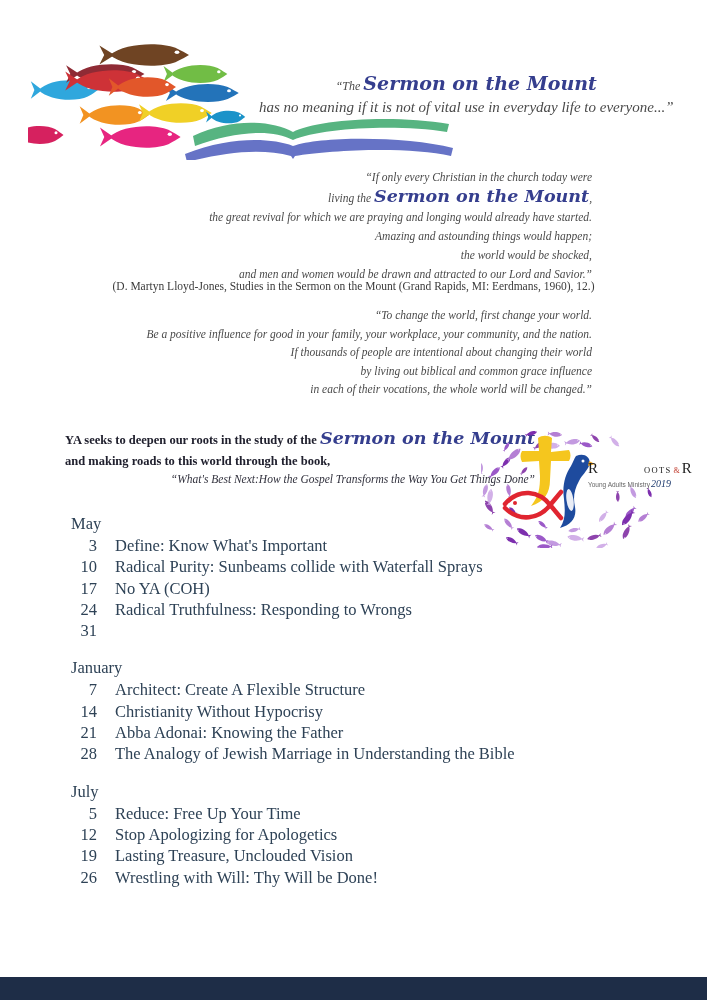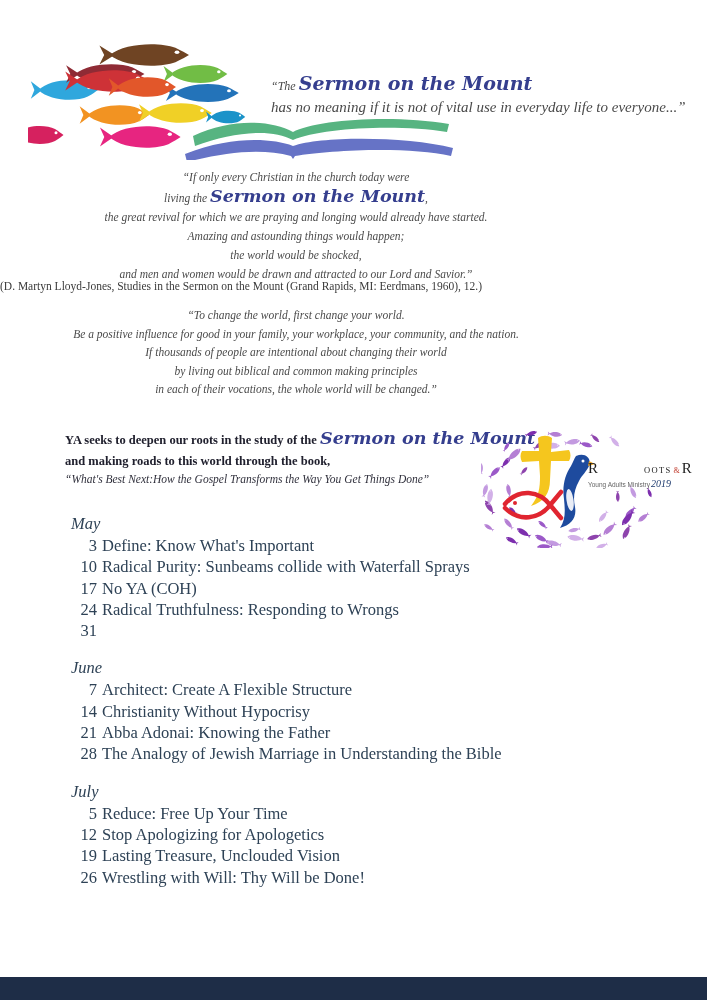--- a/index.html
+++ b/index.html
@@ -3,48 +3,48 @@
 <meta charset="utf-8">
 <style>
   html,body{margin:0;padding:0;background:#fff;}
   .page{position:relative;width:707px;height:1000px;background:#ffffff;overflow:hidden;
         font-family:"Liberation Serif", serif;}
 
   
   .script{font-family:"DejaVu Serif", serif;font-style:italic;font-weight:700;color:#353e8e;}
 
   
-  .header-quote{position:absolute;left:271px;top:70px;color:#4a4a4a;}
+  .header-quote{position:absolute;left:259px;top:70px;color:#4a4a4a;text-align:center;}
   .hq1{font-size:12px;font-style:italic;line-height:26px;}
   .hq1 .script{font-size:19px;}
   .hq2{font-size:15px;font-style:italic;line-height:15px;margin-top:1px;}
 
   
-  .quoteblock{position:absolute;left:0;width:592px;text-align:center;font-style:italic;
+  .quoteblock{position:absolute;left:0;width:592px;text-align:right;font-style:italic;
               font-size:11.5px;color:#4a4a4a;}
   #quote1{top:168px;line-height:19px;}
   #quote2{top:306px;line-height:18.5px;}
   .qline .script{font-size:17.5px;}
-  .citation{position:absolute;top:280px;left:0;width:707px;text-align:left;
+  .citation{position:absolute;top:280px;left:0;width:707px;text-align:center;
             font-size:11.5px;color:#3a3a3a;}
 
   
   .mission{position:absolute;left:65px;top:425px;color:#20202e;width:470px;}
   .m1{font-size:12.5px;font-weight:700;line-height:26px;white-space:nowrap;}
   .m1 .script{font-size:17.5px;}
   .m2{font-size:12.5px;font-weight:700;line-height:16px;}
-  .m3{font-size:11.5px;font-style:italic;color:#30303c;line-height:17px;margin-top:2px;}
+  .m3{font-size:11.5px;font-style:italic;color:#30303c;line-height:17px;margin-top:2px;text-align:right;}
 
   
   .schedule{position:absolute;left:71px;top:513px;color:#2e4256;font-size:16.5px;width:560px;}
   .month{margin-bottom:16px;}
-  .month-name{line-height:22px;font-style:italic;}
+  .month-name{line-height:22px;}
   .item{display:flex;line-height:21.3px;}
   .item .date{width:26px;text-align:right;flex:none;}
-  .item .title{margin-left:5px;text-align:center;}
+  .item .title{margin-left:18px;text-align:center;}
 
   
   .fish-school{position:absolute;left:28px;top:42px;width:242px;height:118px;}
   .book-art{position:absolute;left:181px;top:112px;width:276px;height:48px;}
   .logo{position:absolute;left:481px;top:428px;width:226px;height:120px;}
   .logo-art{position:absolute;left:0;top:0;width:226px;height:120px;}
   .logo-text{position:absolute;left:107px;top:31px;width:118px;color:#1c1c1c;}
   .lt-title{white-space:nowrap;}
   .lt-title .cap{font-size:15px;}
   .lt-title .low{font-size:8.5px;letter-spacing:1.3px;margin-left:46px;}
@@ -102,21 +102,21 @@
     <div class="qline">the world would be shocked,</div>
     <div class="qline">and men and women would be drawn and attracted to our Lord and Savior.”</div>
   </div>
 
   <div class="citation">(D. Martyn Lloyd-Jones, Studies in the Sermon on the Mount (Grand Rapids, MI: Eerdmans, 1960), 12.)</div>
 
   <div class="quoteblock" id="quote2">
     <div class="qline">“To change the world, first change your world.</div>
     <div class="qline">Be a positive influence for good in your family, your workplace, your community, and the nation.</div>
     <div class="qline">If thousands of people are intentional about changing their world</div>
-    <div class="qline">by living out biblical and common making principles</div>
+    <div class="qline">by living out biblical and common grace influence</div>
     <div class="qline">in each of their vocations, the whole world will be changed.”</div>
   </div>
 
   <div class="mission">
     <div class="m1"><span>YA seeks to deepen our roots in the study of the </span><span class="script">Sermon on the Mount</span></div>
     <div class="m2">and making roads to this world through the book,</div>
     <div class="m3">“What's Best Next:How the Gospel Transforms the Way You Get Things Done”</div>
   </div>
 
   <div class="logo">
@@ -201,21 +201,21 @@
         </div>
         <div class="item">
           <span class="date">24</span>
           <span class="title">Radical Truthfulness: Responding to Wrongs</span>
         </div>
         <div class="item">
           <span class="date">31</span>
         </div>
       </div>
       <div class="month">
-        <div class="month-name">June</div>
+        <div class="month-name">January</div>
         <div class="item">
           <span class="date">7</span>
           <span class="title">Architect: Create A Flexible Structure</span>
         </div>
         <div class="item">
           <span class="date">14</span>
           <span class="title">Christianity Without Hypocrisy</span>
         </div>
         <div class="item">
           <span class="date">21</span>

